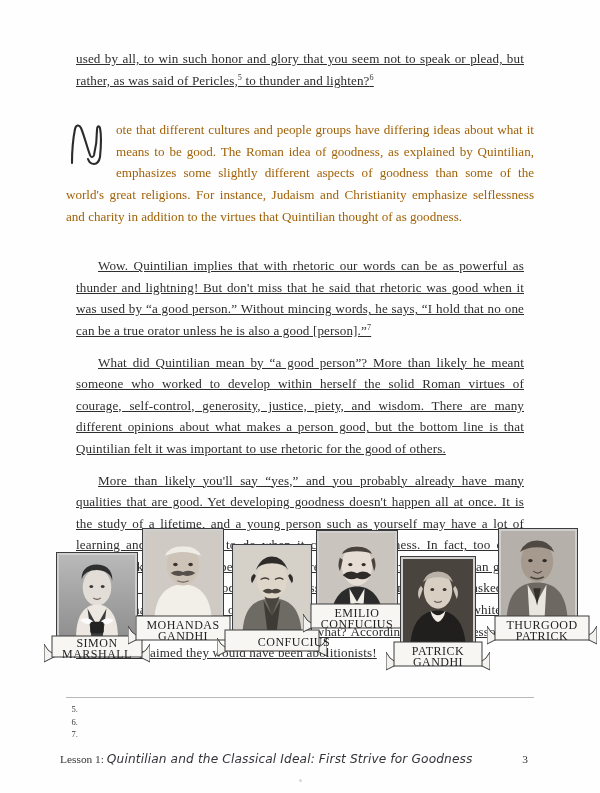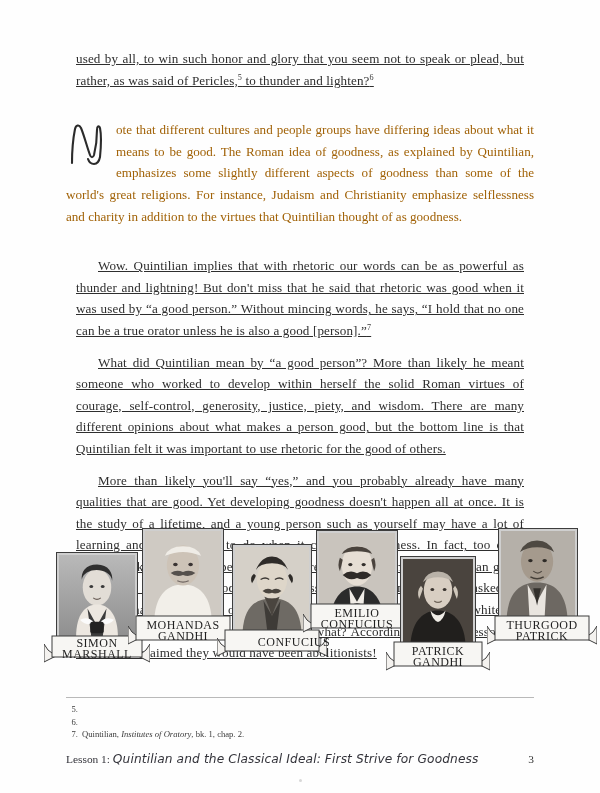--- a/index.html
+++ b/index.html
@@ -138,21 +138,21 @@
   .fn-item {
     display: flex;
     gap: 4px;
   }
   .fn-num { width: 12px; text-align: right; flex: none; }
   .fn-txt i { font-style: italic; }
 
   
   .footer {
     position: absolute;
-    left: 66px;
+    left: 60px;
     top: 752px;
     width: 468px;
     display: flex;
     align-items: baseline;
     justify-content: space-between;
   }
   .footer-title {
     font-size: 11.4px;
     color: #33333a;
     white-space: nowrap;
@@ -390,21 +390,20 @@
   <div class="fn-rule"></div>
   <div class="footnotes">
     <div class="fn-item">
       <span class="fn-num">5.</span>
     </div>
     <div class="fn-item">
       <span class="fn-num">6.</span>
     </div>
     <div class="fn-item">
       <span class="fn-num">7.</span>
-      <span class="fn-txt"><span>Quintilian, </span><i>Institutes of Oratory</i><span>, bk. 1, chap. 2.</span></span>
     </div>
   </div>
 
   <div class="footer">
     <div class="footer-title"><span>Lesson 1: </span><span class="script">Quintilian and the Classical Ideal: First Strive for Goodness</span></div>
     <div class="page-num">3</div>
   </div>
 
   <div class="fold-mark"></div>
 

